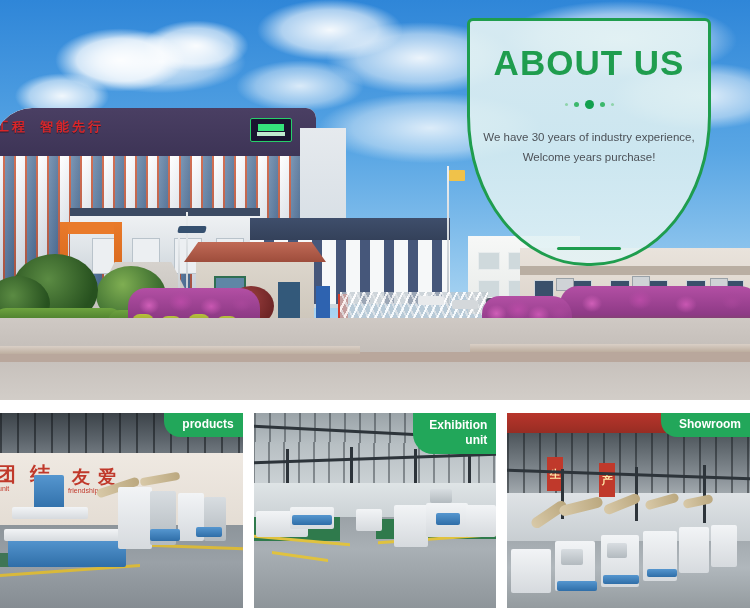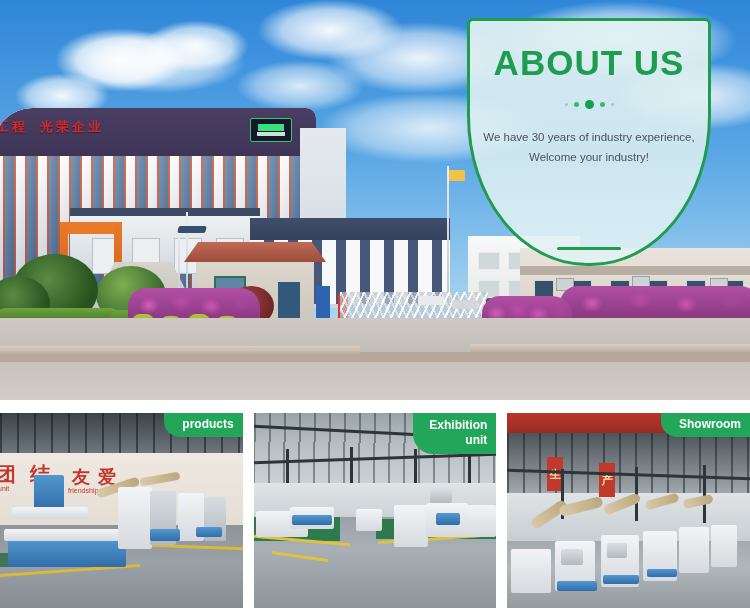--- a/index.html
+++ b/index.html
@@ -220,21 +220,21 @@
 <body>
 
 <div class="page">
 
   <div class="hero">
     <div class="sky"></div>
 
     <div class="bldg-main">
       <div class="bldg-fascia">
         <div class="fascia-cn a">工程</div>
-        <div class="fascia-cn b">光荣企业</div>
+        <div class="fascia-cn b">智能先行</div>
         <div class="logo-sign">
           <i class="l1"></i>
             <i class="l2"></i>
         </div>
       </div>
       <div class="glass-wall"></div>
     </div>
     <div class="bldg-side"></div>
 
     <div class="ws-far">
@@ -336,21 +336,21 @@
       <div class="shield-title">ABOUT US</div>
       <div class="dots">
         <i style="width:3px;height:3px;background:#8fd4ab"></i>
         <i style="width:5px;height:5px;background:#3cb86c"></i>
         <i style="width:9px;height:9px;background:#12a04d"></i>
         <i style="width:5px;height:5px;background:#3cb86c"></i>
         <i style="width:3px;height:3px;background:#8fd4ab"></i>
       </div>
       <div class="shield-text">
         <div>We have 30 years of industry experience,</div>
-        <div>Welcome your industry!</div>
+        <div>Welcome years purchase!</div>
       </div>
       <div class="shield-rule"></div>
     </div>
   </div>
 
   <div class="thumbs">
 
     <div class="thumb">
       <div class="t1-roof"></div>
       <div class="t1-wall">

